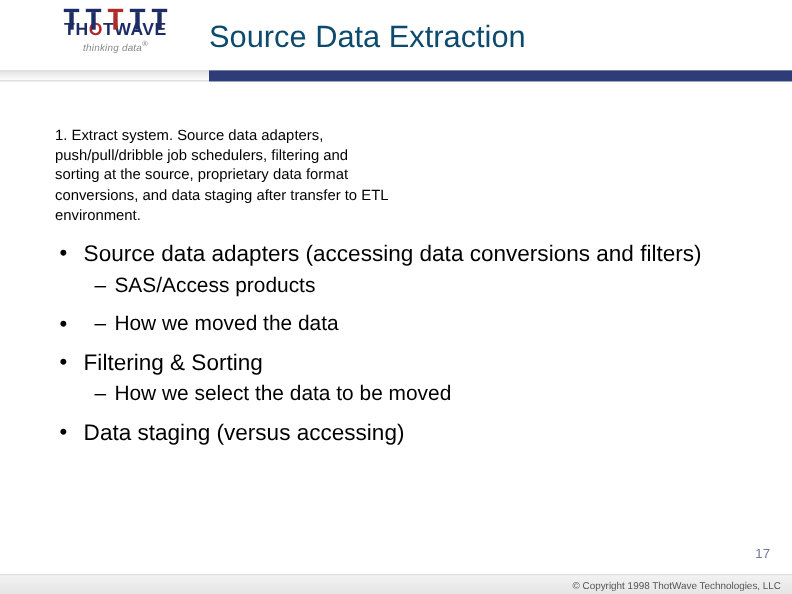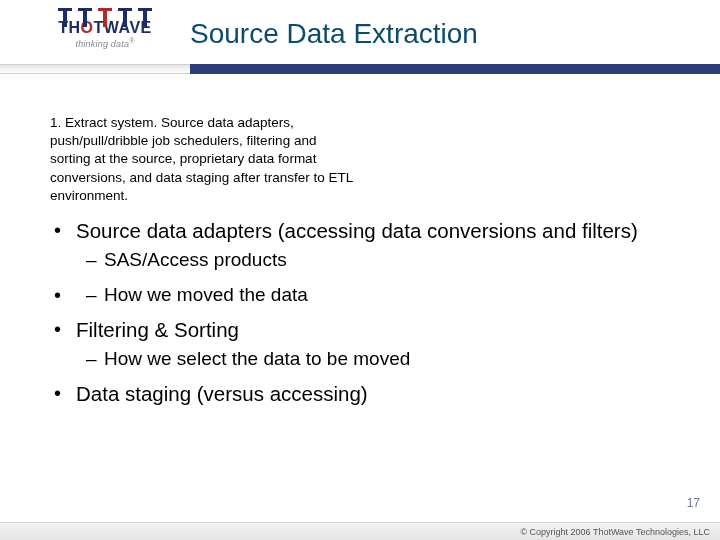--- a/index.html
+++ b/index.html
@@ -210,14 +210,14 @@
       <span>Data staging (versus accessing)</span>
     </li>
   </ul>
 
 </div>
 
 <div class="pagenum">17</div>
 
 <div class="footer">
   <span class="c">©</span>
-  <span>Copyright 2006 ThotWave Technologies, LLC</span>
+  <span>Copyright 1998 ThotWave Technologies, LLC</span>
 </div>
 
 </body></html>

